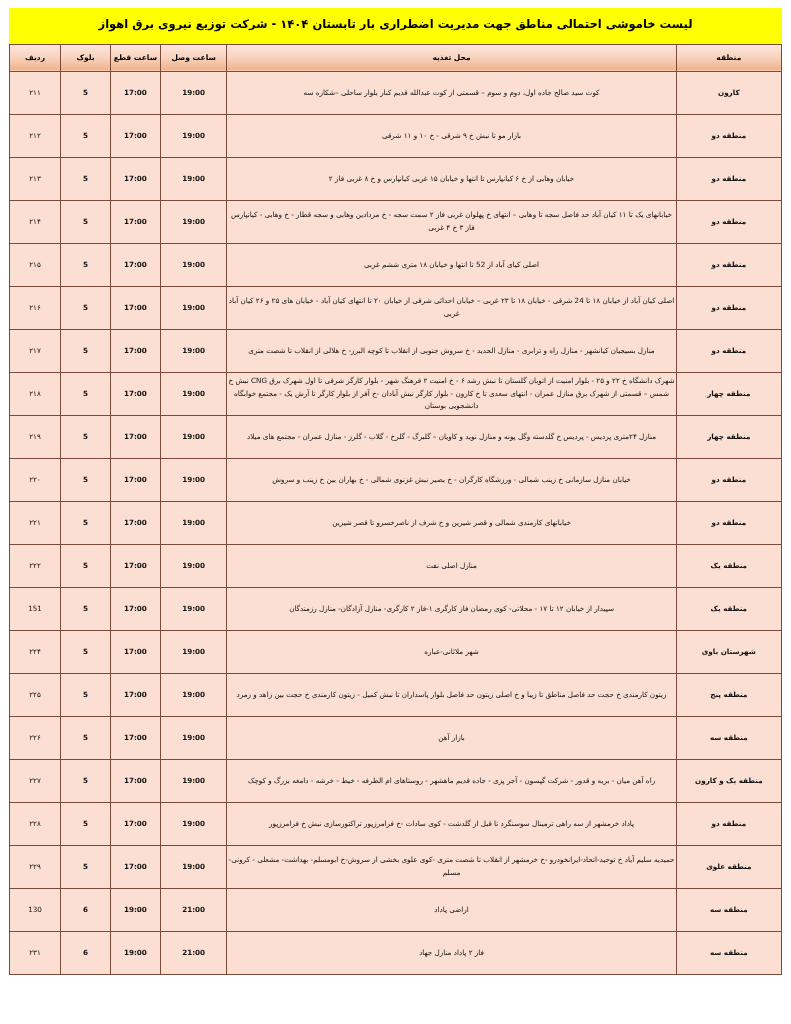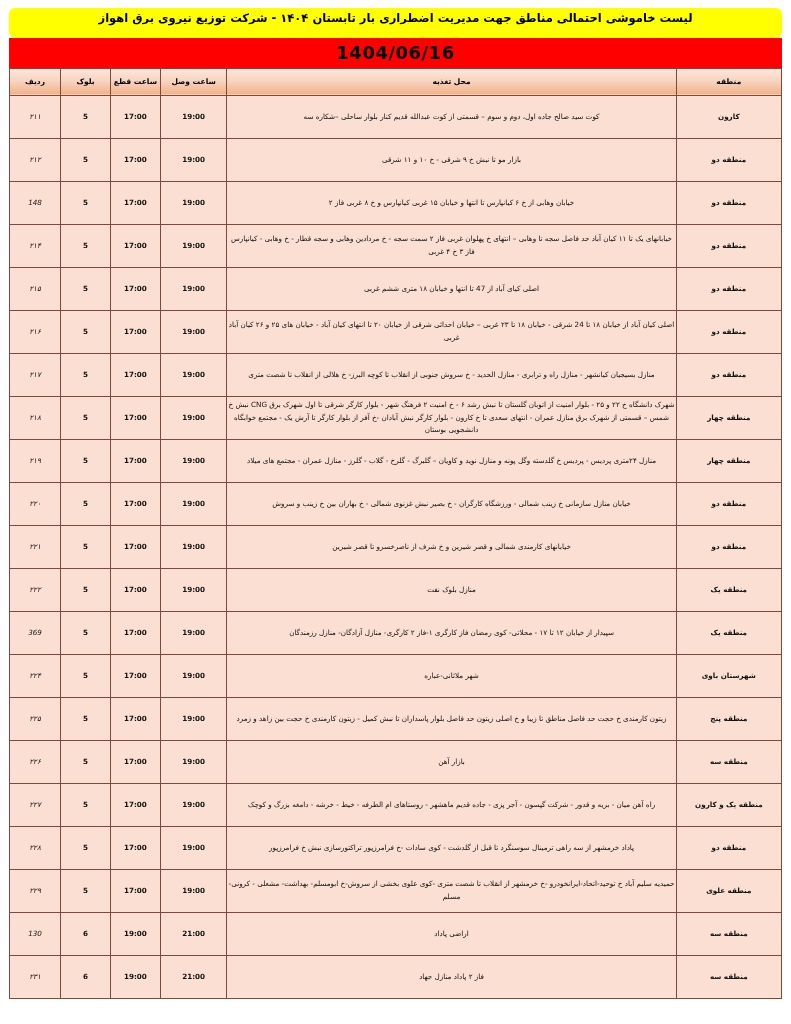--- a/index.html
+++ b/index.html
@@ -18,24 +18,23 @@
     box-sizing: border-box;
     padding: 8px 9px 10px 9px;
   }
   .banner-title {
     background: #ffff00;
     color: #000000;
     text-align: center;
     font-size: 11.5px;
     font-weight: bold;
     line-height: 1.2;
-    padding: 4px 6px 12px 6px;
+    padding: 10px 6px 12px 6px;
     direction: rtl;
     letter-spacing: 0;
-    border-radius: 6px;
   }
   .banner-date {
     background: #ff0000;
     color: #000000;
     text-align: center;
     font-size: 18px;
     font-weight: bold;
     padding: 4px 6px 5px 6px;
     font-family: "DejaVu Sans", "Liberation Sans", sans-serif;
     direction: ltr;
@@ -89,38 +88,36 @@
     margin-left: 8px;
   }
   td.c-block {
     font-weight: bold;
     font-size: 9.5px;
     direction: ltr;
   }
   td.c-idx {
     font-size: 7.6px;
     direction: rtl;
-    font-style: italic;
   }
   col.w-region { width: 95px; }
   col.w-addr   { width: 405px; }
   col.w-onn    { width: 60px; }
   col.w-off    { width: 45px; }
   col.w-block  { width: 45px; }
   col.w-idx    { width: 46px; }
   tbody tr { height: 43px; }
 </style>
 </head>
 <body>
 
 <div id="page">
 
   <div class="banner-title">لیست خاموشی احتمالی مناطق جهت مدیریت اضطراری بار تابستان ۱۴۰۴ - شرکت توزیع نیروی برق اهواز</div>
 
-  <div class="banner-date">1404/06/16</div>
 
   <table class="sched">
     <colgroup>
       <col class="w-region">
       <col class="w-addr">
       <col class="w-onn">
       <col class="w-off">
       <col class="w-block">
       <col class="w-idx">
     </colgroup>
@@ -150,33 +147,33 @@
           <td class="c-time">17:00</td>
           <td class="c-block">5</td>
           <td class="c-idx">۲۱۲</td>
         </tr>
         <tr>
           <td class="c-region">منطقه دو</td>
           <td class="c-addr">خیابان وهابی از خ ۶ کیانپارس تا انتها و خیابان ۱۵ غربی کیانپارس و خ ۸ غربی فاز ۲</td>
           <td class="c-time">19:00</td>
           <td class="c-time">17:00</td>
           <td class="c-block">5</td>
-          <td class="c-idx">148</td>
+          <td class="c-idx">۲۱۳</td>
         </tr>
         <tr>
           <td class="c-region">منطقه دو</td>
           <td class="c-addr">خیابانهای یک تا ۱۱ کیان آباد حد فاصل سجه تا وهابی – انتهای خ پهلوان غربی فاز ۲ سمت سجه - خ مردادین وهابی و سجه قطار - خ وهابی - کیانپارس فاز ۳ خ ۴ غربی</td>
           <td class="c-time">19:00</td>
           <td class="c-time">17:00</td>
           <td class="c-block">5</td>
           <td class="c-idx">۲۱۴</td>
         </tr>
         <tr>
           <td class="c-region">منطقه دو</td>
-          <td class="c-addr">اصلی کیای آباد از 47 تا انتها و خیابان ۱۸ متری ششم غربی</td>
+          <td class="c-addr">اصلی کیای آباد از 52 تا انتها و خیابان ۱۸ متری ششم غربی</td>
           <td class="c-time">19:00</td>
           <td class="c-time">17:00</td>
           <td class="c-block">5</td>
           <td class="c-idx">۲۱۵</td>
         </tr>
         <tr>
           <td class="c-region">منطقه دو</td>
           <td class="c-addr">اصلی کیان آباد از خیابان ۱۸ تا 24 شرقی - خیابان ۱۸ تا ۲۳ غربی – خیابان احداثی شرقی از خیابان ۲۰ تا انتهای کیان آباد - خیابان های ۲۵ و ۲۶ کیان آباد غربی</td>
           <td class="c-time">19:00</td>
           <td class="c-time">17:00</td>
@@ -218,33 +215,33 @@
         <tr>
           <td class="c-region">منطقه دو</td>
           <td class="c-addr">خیابانهای کارمندی شمالی و قصر شیرین و خ شرف از ناصرخسرو تا قصر شیرین</td>
           <td class="c-time">19:00</td>
           <td class="c-time">17:00</td>
           <td class="c-block">5</td>
           <td class="c-idx">۲۲۱</td>
         </tr>
         <tr>
           <td class="c-region">منطقه یک</td>
-          <td class="c-addr">منازل بلوک نفت</td>
+          <td class="c-addr">منازل اصلی نفت</td>
           <td class="c-time">19:00</td>
           <td class="c-time">17:00</td>
           <td class="c-block">5</td>
           <td class="c-idx">۲۲۲</td>
         </tr>
         <tr>
           <td class="c-region">منطقه یک</td>
           <td class="c-addr">سپیدار از خیابان ۱۲ تا ۱۷ - محلاتی- کوی رمضان فاز کارگری ۱-فاز ۲ کارگری- منازل آزادگان- منازل رزمندگان</td>
           <td class="c-time">19:00</td>
           <td class="c-time">17:00</td>
           <td class="c-block">5</td>
-          <td class="c-idx">369</td>
+          <td class="c-idx">151</td>
         </tr>
         <tr>
           <td class="c-region">شهرستان باوی</td>
           <td class="c-addr">شهر ملاثانی-عباره</td>
           <td class="c-time">19:00</td>
           <td class="c-time">17:00</td>
           <td class="c-block">5</td>
           <td class="c-idx">۲۲۴</td>
         </tr>
         <tr>

